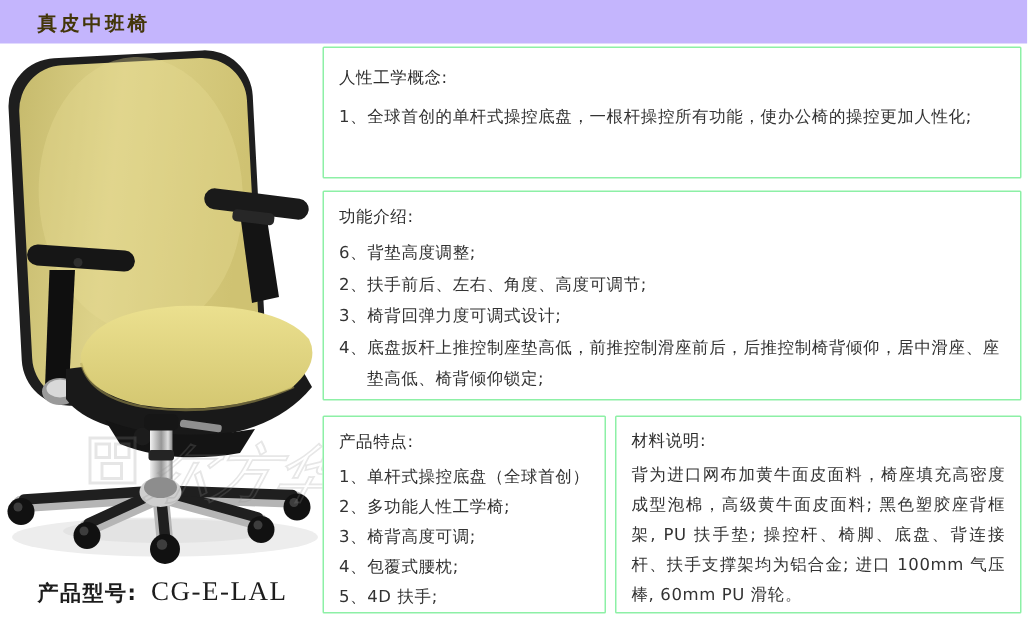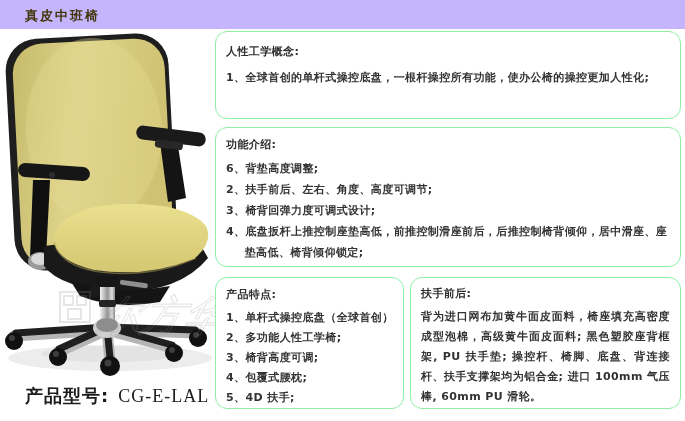--- a/index.html
+++ b/index.html
@@ -6,36 +6,36 @@
   .page{position:relative;width:685px;height:421px;background:#ffffff;overflow:hidden;
         font-family:"DejaVu Sans","Liberation Sans",sans-serif;}
   
   .band{position:absolute;left:0;top:0;width:685px;height:29px;background:#c4b5fd;}
   .band .title{position:absolute;left:25px;top:7px;font-size:13px;font-weight:bold;
         color:#43360a;letter-spacing:2px;}
   
   .chair{position:absolute;left:0;top:30px;width:215px;height:350px;}
   
   .box{position:absolute;box-sizing:border-box;background:#fff;
-       border:1.5px solid #8DF0A6;border-radius:12px;color:#333;
-       font-size:11px;letter-spacing:0.4px;overflow:hidden;font-weight:bold;}
+       border:1.5px solid #8DF0A6;border-radius:1px;color:#333;
+       font-size:11px;letter-spacing:0.4px;overflow:hidden;}
   .box .box-title{margin-bottom:3px;color:#2e2e2e;}
   .box .item{padding-left:1.7em;text-indent:-1.7em;}
   .box-ergonomics{left:215px;top:31px;width:466px;height:88px;padding:8px 10px 0 10px;}
   .box-ergonomics .box-title,.box-ergonomics .item{line-height:23px;}
   .box-functions{left:215px;top:127px;width:466px;height:140px;padding:6px 10px 0 10px;}
   .box-functions .box-title,.box-functions .item{line-height:21px;}
   .box-features{left:215px;top:277px;width:189px;height:132px;padding:7px 9px 0 10px;}
   .box-features .box-title,.box-features .item{line-height:20px;}
   .box-materials{left:410px;top:277px;width:271px;height:132px;padding:6px 10px 0 10px;}
   .box-materials .box-title{line-height:20px;}
   .box-materials .body{line-height:20px;text-align:justify;}
   
   .model{position:absolute;left:25px;top:384px;white-space:nowrap;}
-  .model .label{font-size:18px;font-weight:bold;color:#1c1c1c;letter-spacing:1px;}
+  .model .label{font-size:14px;font-weight:bold;color:#1c1c1c;letter-spacing:1px;}
   .model .value{font-size:18px;color:#1c1c1c;font-family:"Liberation Serif","DejaVu Serif",serif;
         letter-spacing:1px;margin-left:4px;}
 </style>
 </head>
 <body>
 
 <div class="page">
 
   <header class="band">
     <span class="title">真皮中班椅</span>
@@ -168,21 +168,21 @@
     <div>
         <div class="item">1、单杆式操控底盘（全球首创）</div>
         <div class="item">2、多功能人性工学椅;</div>
         <div class="item">3、椅背高度可调;</div>
         <div class="item">4、包覆式腰枕;</div>
         <div class="item">5、4D 扶手;</div>
       </div>
   </section>
 
   <section class="box box-materials">
-    <div class="box-title">扶手前后:</div>
+    <div class="box-title">材料说明:</div>
     <div class="body">背为进口网布加黄牛面皮面料，椅座填充高密度成型泡棉，高级黄牛面皮面料; 黑色塑胶座背框架, PU 扶手垫; 操控杆、椅脚、底盘、背连接杆、扶手支撑架均为铝合金; 进口 100mm 气压棒, 60mm PU 滑轮。</div>
   </section>
 
   <div class="model">
     <span class="label">产品型号:</span>
     <span class="value">CG-E-LAL</span>
   </div>
 
 </div>
 

